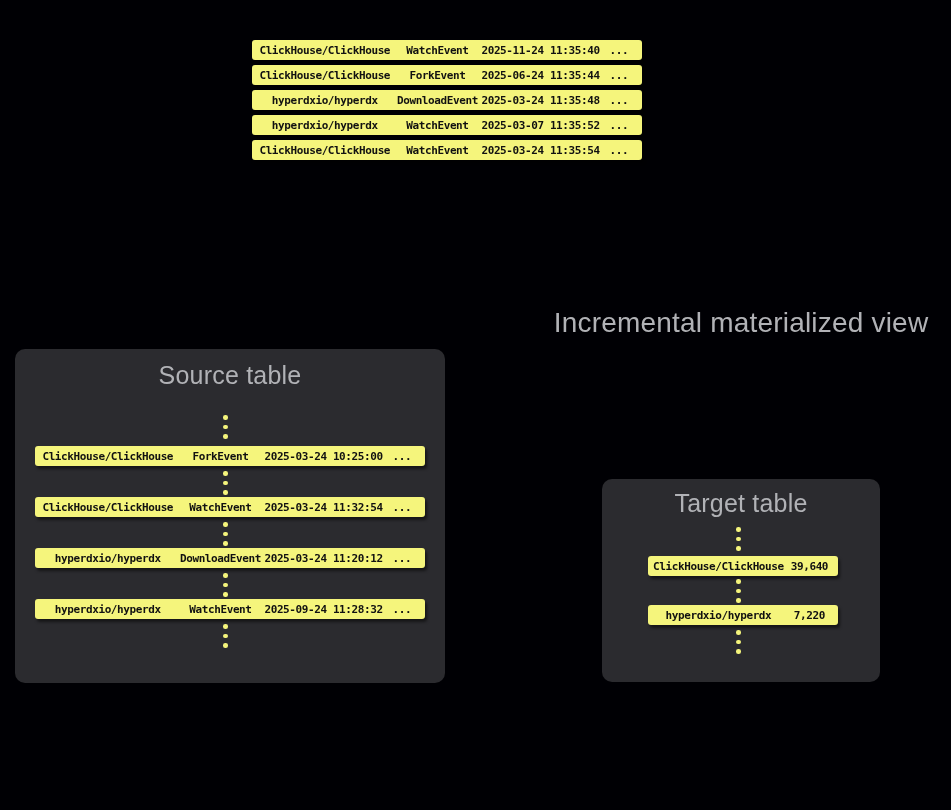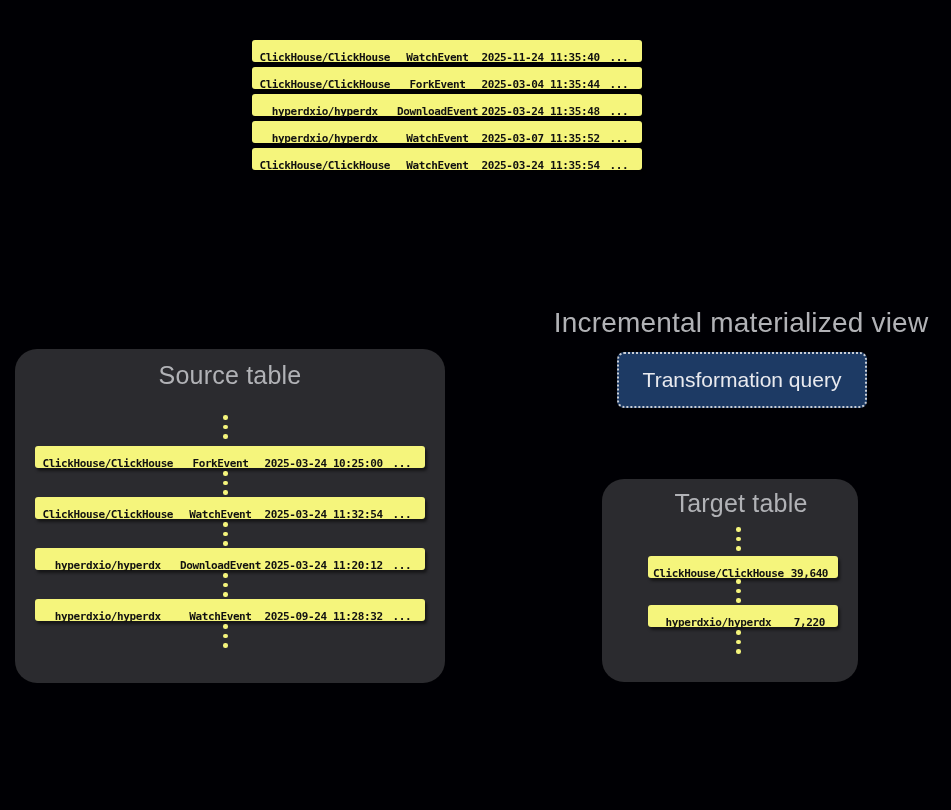--- a/index.html
+++ b/index.html
@@ -15,32 +15,32 @@
   .heading{
     position:absolute;color:var(--heading);text-align:center;white-space:nowrap;
     letter-spacing:.2px;
   }
   
   .data-row{
     background:var(--accent-yellow);color:var(--row-text);border-radius:3px;
     height:20px;display:grid;align-items:center;justify-items:center;
     font-family:"DejaVu Sans Mono",monospace;font-weight:bold;font-size:11px;
     letter-spacing:-0.4px;white-space:nowrap;box-shadow:2px 3px 3px rgba(0,0,0,.5);
-    padding:11px 4px;
+    padding:0 4px;
   }
   .data-row.wide{width:390px;grid-template-columns:36% 23% 31% 10%;}
   .data-row.narrow{width:190px;grid-template-columns:73% 27%;}
   
   .insert-title{left:252px;top:3px;width:390px;font-size:23px;}
   .insert-rows{position:absolute;left:252px;top:40px;}
   .insert-rows .data-row{margin-bottom:5px;}
   
-  .panel{position:absolute;background:var(--panel);border-radius:22px;}
+  .panel{position:absolute;background:var(--panel);border-radius:10px;}
   .panel-source{left:15px;top:349px;width:430px;height:334px;}
-  .panel-target{left:602px;top:479px;width:256px;height:203px;}
+  .panel-target{left:602px;top:479px;width:278px;height:203px;}
   .panel .heading{position:absolute;}
   .source-title{left:0;top:12px;width:430px;font-size:25px;}
   .target-title{left:0;top:10px;width:278px;font-size:25px;}
   .panel .data-row{position:absolute;}
   
   .dots{position:absolute;display:flex;flex-direction:column;align-items:center;gap:5px;}
   .dots i{width:4.5px;height:4.5px;border-radius:50%;background:var(--accent-yellow);}
   
   .mv-title{left:531px;top:307px;width:420px;font-size:28px;}
   .transform-btn{
@@ -59,21 +59,21 @@
   <div class="insert-rows">
     <div class="data-row wide">
       <span>ClickHouse/ClickHouse</span>
       <span>WatchEvent</span>
       <span>2025-11-24 11:35:40</span>
       <span>...</span>
     </div>
     <div class="data-row wide">
       <span>ClickHouse/ClickHouse</span>
       <span>ForkEvent</span>
-      <span>2025-03-04 11:35:44</span>
+      <span>2025-06-24 11:35:44</span>
       <span>...</span>
     </div>
     <div class="data-row wide">
       <span>hyperdxio/hyperdx</span>
       <span>DownloadEvent</span>
       <span>2025-03-24 11:35:48</span>
       <span>...</span>
     </div>
     <div class="data-row wide">
       <span>hyperdxio/hyperdx</span>
@@ -145,21 +145,20 @@
     </div>
 
     <div class="dots" style="left:208px;top:275px">
         <i></i>
         <i></i>
         <i></i>
       </div>
   </div>
 
   <div class="heading mv-title">Incremental materialized view</div>
-  <button class="transform-btn">Transformation query</button>
 
   <div class="panel panel-target">
     <div class="heading target-title">Target table</div>
 
     <div class="dots" style="left:134px;top:48px">
         <i></i>
         <i></i>
         <i></i>
       </div>
 

